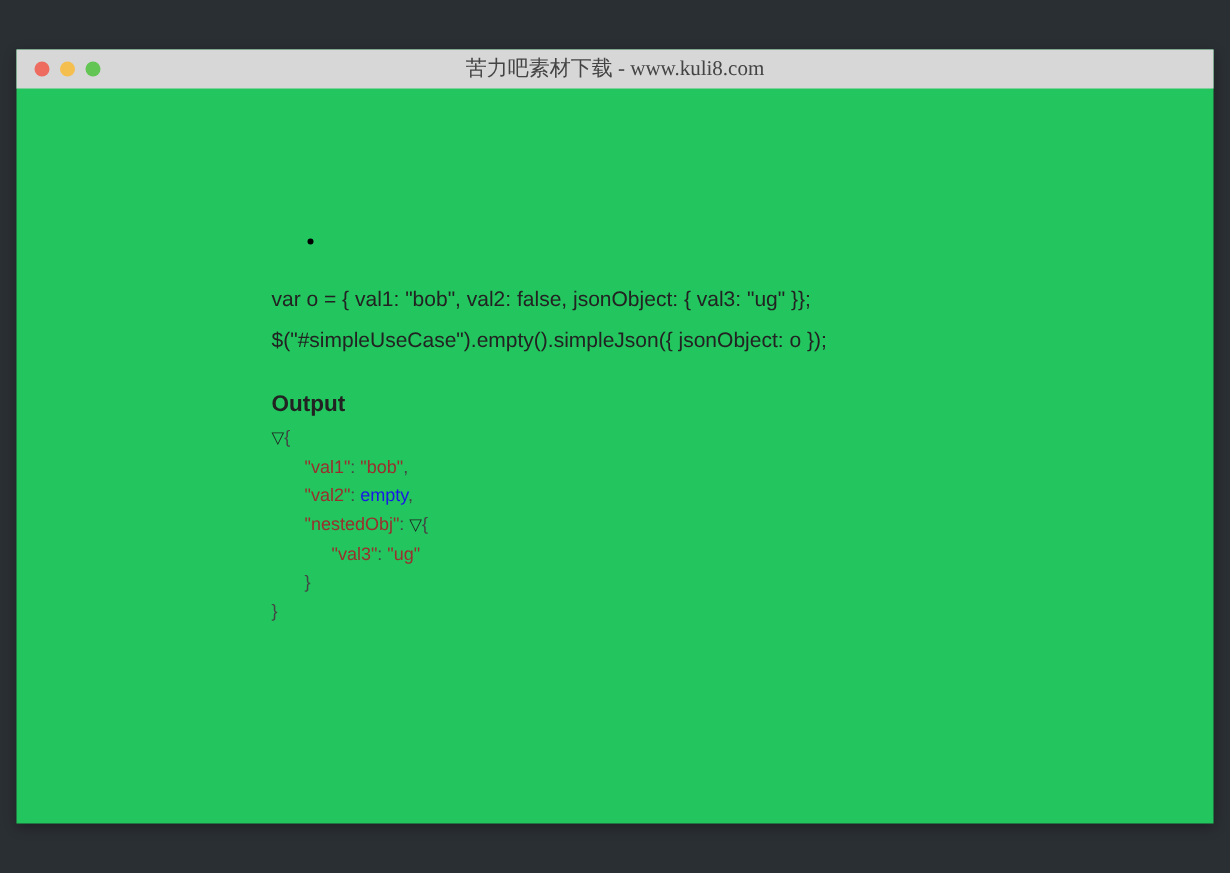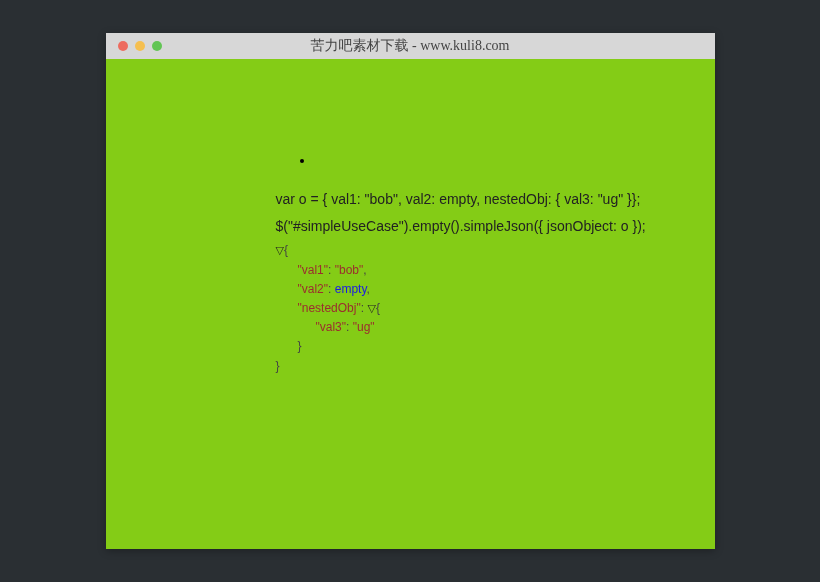--- a/index.html
+++ b/index.html
@@ -10,23 +10,23 @@
     body {
       background: #2a2f33;
       width: 820px;
       height: 582px;
       display: flex;
       align-items: center;
       justify-content: center;
       font-family: Arial, sans-serif;
     }
     .window {
-      width: 609px;
+      width: 798px;
       height: 516px;
-      background: #84cc16;
+      background: #22c55e;
       box-shadow: 0 2px 8px rgba(0,0,0,0.3);
       display: flex;
       flex-direction: column;
     }
     .titlebar {
       height: 26px;
       background: #d7d7d7;
       display: flex;
       align-items: center;
       position: relative;
@@ -114,23 +114,24 @@
       <div class="dot dot-green"></div>
     </div>
     <div class="title-text">苦力吧素材下载 - www.kuli8.com</div>
   </div>
 
   <div class="content">
     <div class="bullet-row">
       <span class="bullet"></span>
     </div>
 
-    <div class="code-line">var o = { val1: "bob", val2: empty, nestedObj: { val3: "ug" }};</div>
+    <div class="code-line">var o = { val1: "bob", val2: false, jsonObject: { val3: "ug" }};</div>
     <div class="code-line">$("#simpleUseCase").empty().simpleJson({ jsonObject: o });</div>
 
+    <div class="output-heading">Output</div>
 
     <div class="json-output">
       <div>
         <span class="triangle">▽</span><span class="brace">{</span>
       </div>
       <div class="indent1">
         <span class="key">"val1"</span><span class="colon">: </span><span class="string">"bob"</span><span class="comma">,</span>
       </div>
       <div class="indent1">
         <span class="key">"val2"</span><span class="colon">: </span><span class="bool">empty</span><span class="comma">,</span>

